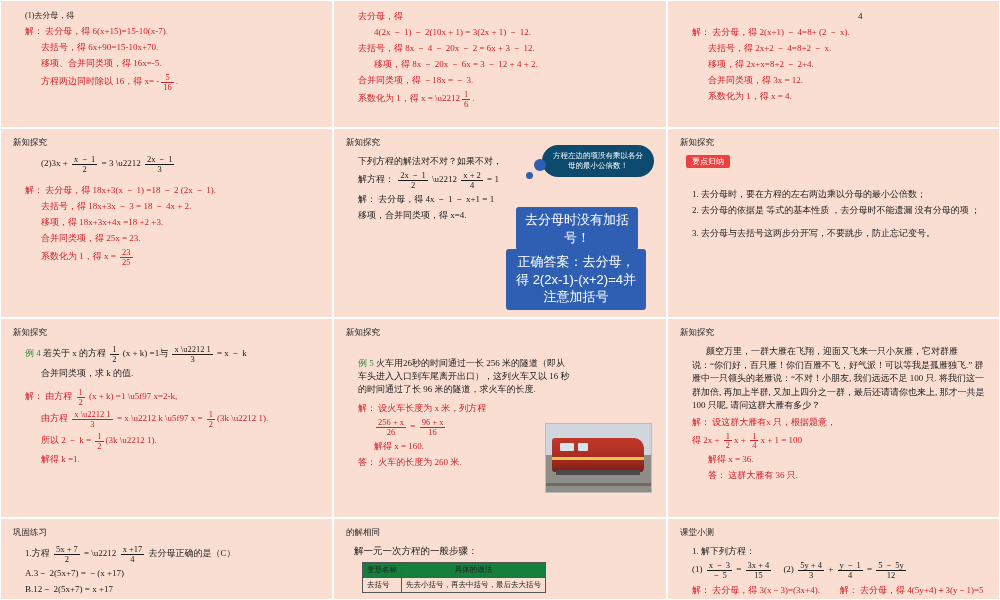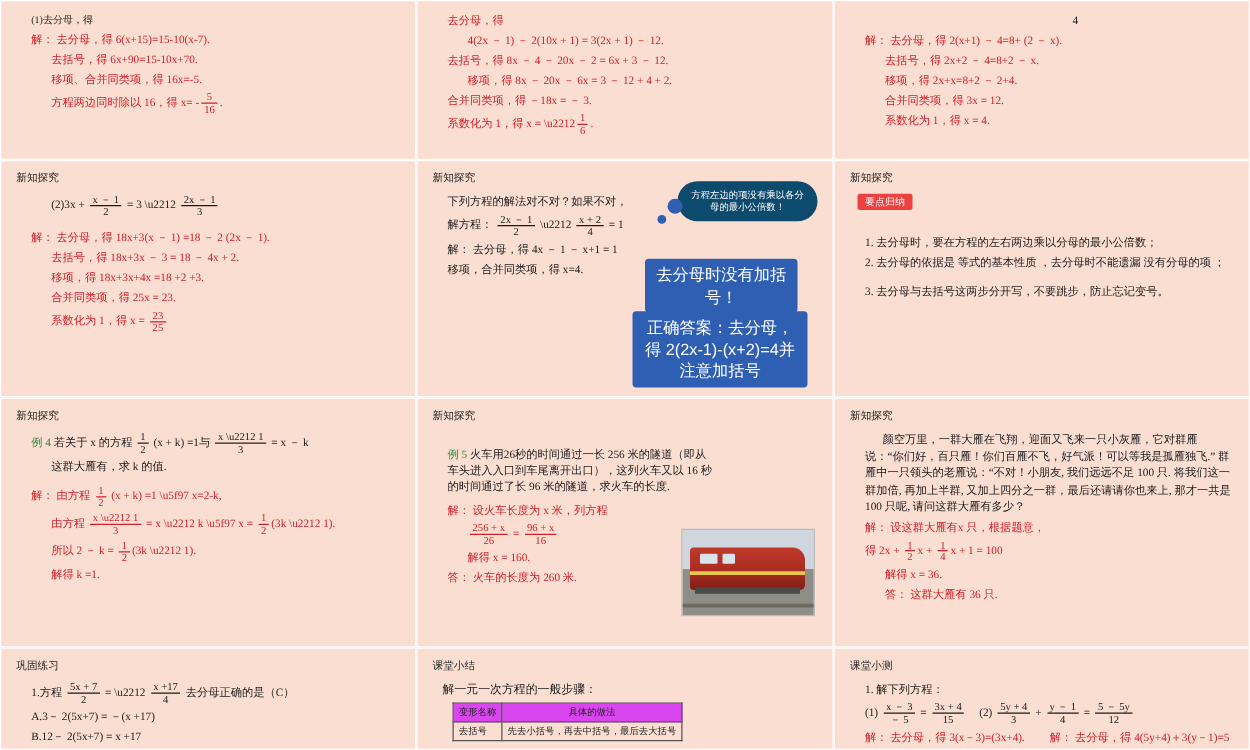--- a/index.html
+++ b/index.html
@@ -80,21 +80,21 @@
   .train .win{position:absolute;top:5px;left:8px;width:14px;height:8px;background:#d9e4ea;border-radius:1px;}
   .train .win2{position:absolute;top:5px;left:26px;width:10px;height:8px;background:#d9e4ea;border-radius:1px;}
   .train .stripe{position:absolute;left:0;top:19px;width:92px;height:3px;background:#e8c84a;}
   .train .wheels{position:absolute;left:10px;top:46px;width:84px;height:5px;background:#4a4a4a;}
   .train .rail{position:absolute;left:0;bottom:6px;width:105px;height:3px;background:#6f6a60;}
   .tbl{
     border-collapse:collapse;margin:4px 0 0 18px;font-size:7.5px;
     font-family:"Liberation Sans", sans-serif;
   }
   .tbl th,.tbl td{border:1px solid #555;padding:2px 4px;background:#fbded2;}
-  .tbl th{background:#d946ef;font-weight:normal;margin-left:23px;}
+  .tbl th{background:#15803d;font-weight:normal;margin-left:23px;}
   .small{font-size:8px;}
   .ttl{font-size:9.5px;margin:2px 0 4px 10px;}
 </style>
 </head>
 <body>
 
 <div class="grid">
 
   <div class="slide">
     <div class="line blk small">(1)去分母，得</div>
@@ -174,21 +174,21 @@
   <div class="slide">
     <div class="hdr">新知探究</div>
     <div class="line">
       <span class="grn">例 4</span>
       <span class="blk">若关于 x 的方程</span>
       <span class="frac"><span class="num">1</span><span class="den">2</span></span>
       <span class="blk">(x + k) =1与</span>
       <span class="frac"><span class="num">x \u2212 1</span><span class="den">3</span></span>
       <span class="blk">= x － k</span>
     </div>
-    <div class="line2 blk">这群大雁有，求 k 的值.</div>
+    <div class="line2 blk">合并同类项，求 k 的值.</div>
     <div class="line red" style="margin-top:8px">
       <span>解： 由方程</span>
       <span class="frac"><span class="num">1</span><span class="den">2</span></span>
       (x + k) =1 \u5f97 x=2-k,
     </div>
     <div class="line2 red">
       <span>由方程</span>
       <span class="frac"><span class="num">x \u2212 1</span><span class="den">3</span></span>
       = x \u2212 k \u5f97 x =
       <span class="frac"><span class="num">1</span><span class="den">2</span></span>(3k \u2212 1).
@@ -247,21 +247,21 @@
       = \u2212
       <span class="frac"><span class="num">x +17</span><span class="den">4</span></span>
       <span>去分母正确的是（C）</span>
     </div>
     <div class="line blk">A.3－ 2(5x+7) = －(x +17)</div>
     <div class="line blk">B.12－ 2(5x+7) = x +17</div>
     <div class="line blk">C.12－ 2(5x+7) = －(x +17)</div>
   </div>
 
   <div class="slide">
-    <div class="hdr">课堂小结</div>
+    <div class="hdr">的解相同</div>
     <div class="ttl blk">解一元一次方程的一般步骤：</div>
     <table class="tbl">
       <tbody>
           <tr>
         <th>变形名称</th>
         <th>具体的做法</th>
       </tr>
       <tr>
         <td>去括号</td>
         <td>先去小括号，再去中括号，最后去大括号</td>

